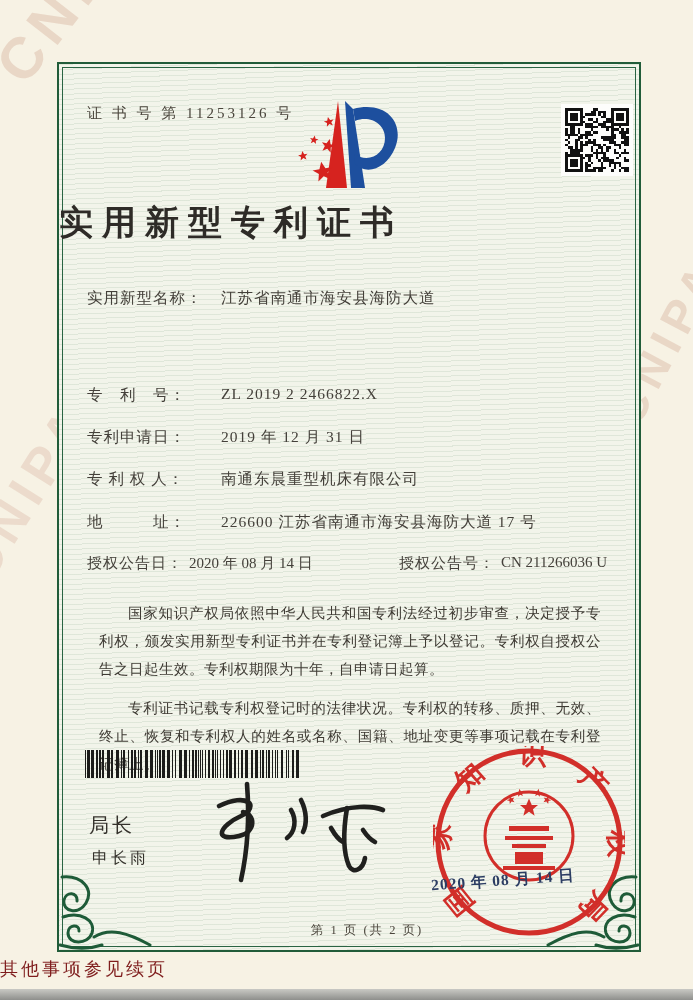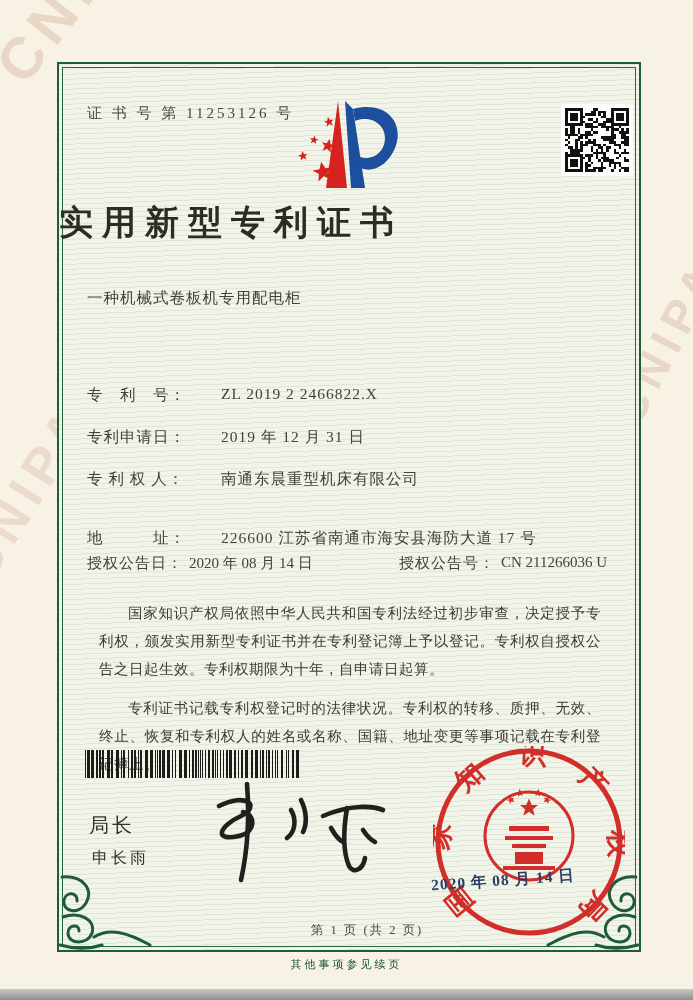--- a/index.html
+++ b/index.html
@@ -53,22 +53,22 @@
   .director-name{position:absolute;left:33px;top:784px;font-size:16px;color:#34312b;letter-spacing:3px;}
   .signature{position:absolute;left:136px;top:716px;width:196px;height:104px;}
 
   .seal{position:absolute;left:374px;top:682px;width:192px;height:192px;opacity:.93;}
   .seal-date{position:absolute;left:372px;top:806px;width:150px;font-size:15.5px;font-weight:700;
       color:#2c3d63;letter-spacing:1px;transform:rotate(-4deg);white-space:nowrap;}
 
   .page-indicator{position:absolute;left:0;right:0;top:858px;text-align:center;
       font-size:12.5px;color:#4a453c;letter-spacing:2px;margin-left:36px;}
 
-  .footer-note{position:absolute;left:0;right:0;top:957px;text-align:center;
-      font-size:11px;color:#14532d;letter-spacing:3px;}
+  .footer-note{position:absolute;left:0;right:0;top:957px;text-align:left;
+      font-size:18px;color:#7f1d1d;letter-spacing:3px;}
 
   .photo-edge{position:absolute;left:0;right:0;bottom:0;height:11px;
       background:linear-gradient(180deg,#c9c9c4,#8e8f8c);}
 </style>
 </head>
 <body>
 
 <div class="page">
 
   <div class="wm wm-tl">CNIPA</div>
@@ -346,35 +346,36 @@
         <rect x="19" y="1" width="5" height="5" fill="#fdfdfb"></rect>
         <rect x="20" y="2" width="3" height="3" fill="#111"></rect>
         <rect x="0" y="18" width="7" height="7" fill="#111"></rect>
         <rect x="1" y="19" width="5" height="5" fill="#fdfdfb"></rect>
         <rect x="2" y="20" width="3" height="3" fill="#111"></rect>
       </svg>
 
     <div class="title">实用新型专利证书</div>
 
     <div class="row" style="top:224px">
-      <span class="val">一种机械式卷板机专用配电柜</span>
+      <span class="lbl">实用新型名称：</span>
+      <span class="val">江苏省南通市海安县海防大道</span>
     </div>
     <div class="row" style="top:321px">
       <span class="lbl">专　利　号：</span>
       <span class="val">ZL 2019 2 2466822.X</span>
     </div>
     <div class="row" style="top:363px">
       <span class="lbl">专利申请日：</span>
       <span class="val">2019 年 12 月 31 日</span>
     </div>
     <div class="row" style="top:405px">
       <span class="lbl">专 利 权 人：</span>
       <span class="val">南通东晨重型机床有限公司</span>
     </div>
-    <div class="row" style="top:464px">
+    <div class="row" style="top:448px">
       <span class="lbl">地　　　址：</span>
       <span class="val">226600 江苏省南通市海安县海防大道 17 号</span>
     </div>
     <div class="row2pair" style="top:490px;height:22px">
       <span class="pair" style="left:0">
         <span class="lbl">授权公告日：</span>
         <span class="val">2020 年 08 月 14 日</span>
       </span>
       <span class="pair" style="left:312px">
         <span class="lbl">授权公告号：</span>

